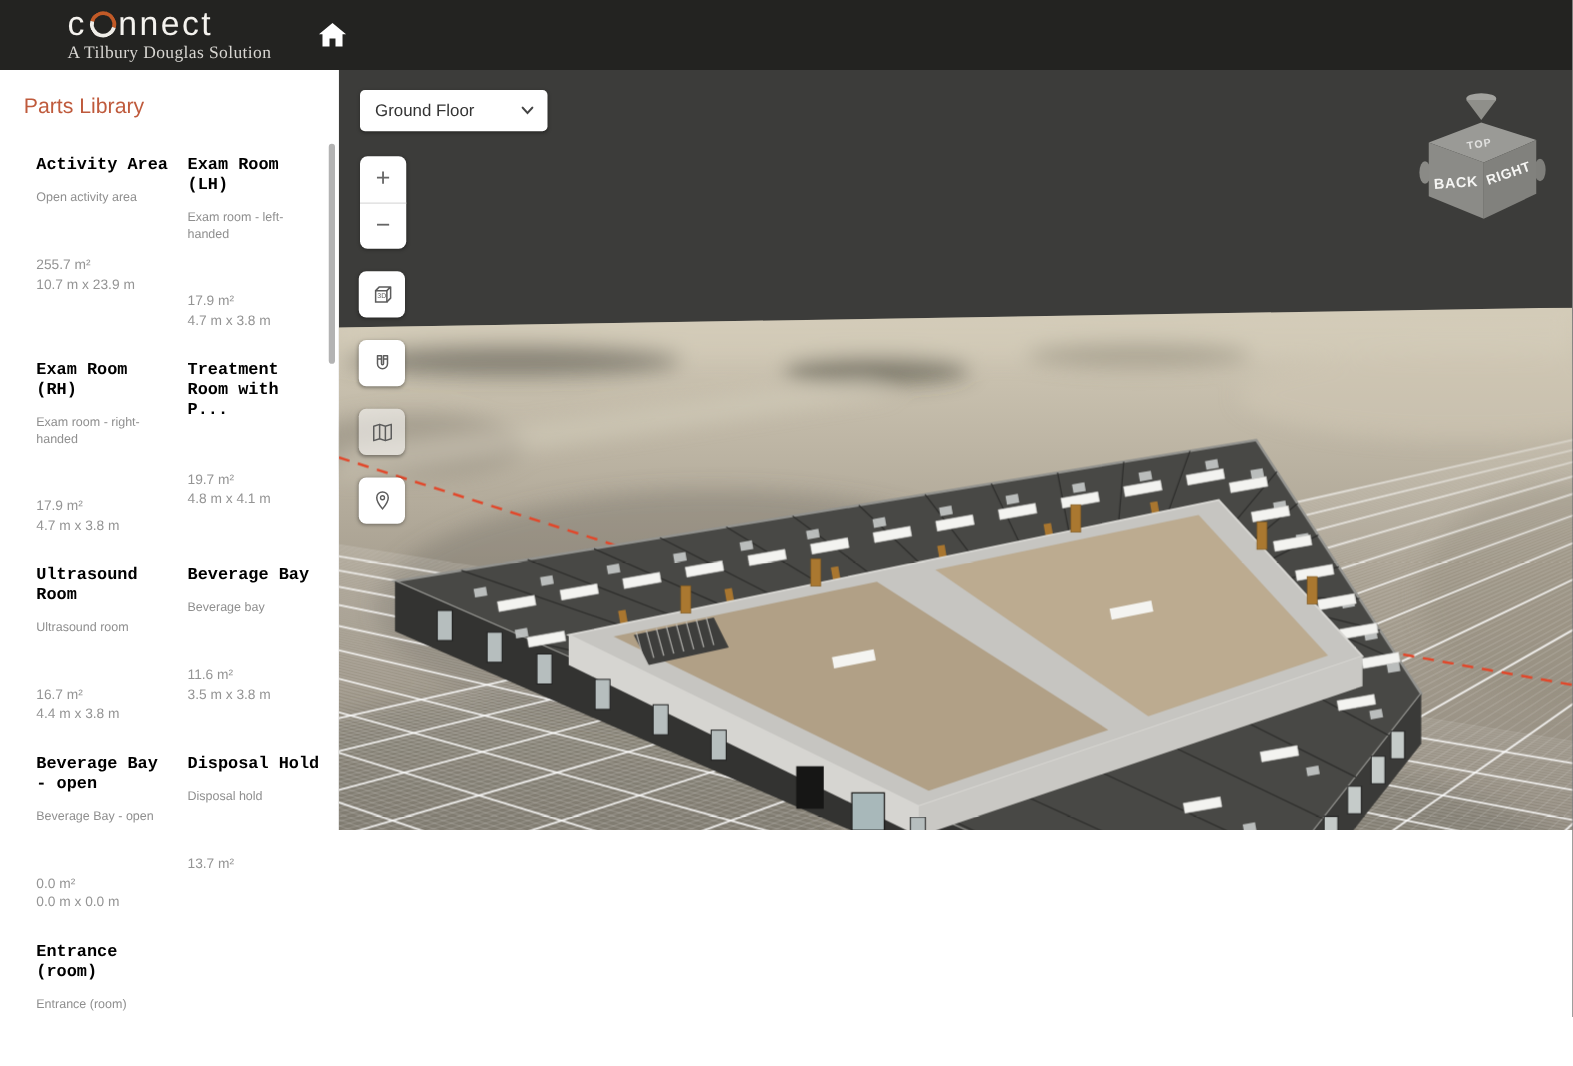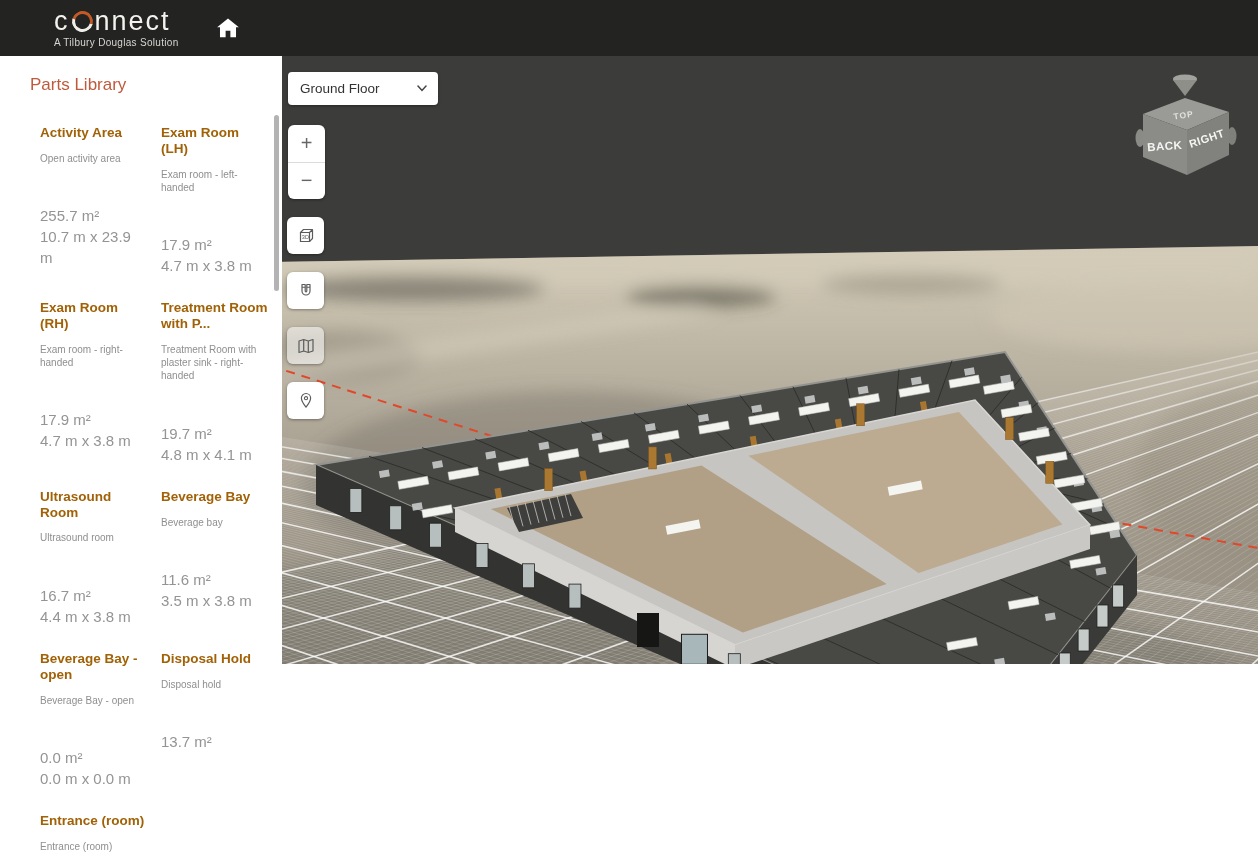--- a/index.html
+++ b/index.html
@@ -7,32 +7,32 @@
        font-family:"Liberation Sans",sans-serif;background:#ffffff;}
 
   
   .header{position:absolute;left:0;top:0;width:1258px;height:56px;background:#232321;z-index:30;
           display:flex;align-items:center;}
   .logo-wrap{margin-left:54px;display:flex;flex-direction:column;}
   .logo-text{color:#f4f2ee;font-size:27px;letter-spacing:2px;line-height:1;display:flex;align-items:center;}
   .logo-ring{display:inline-block;width:15px;height:15px;border-radius:50%;
              border:3px solid #efede8;border-top-color:#c25a27;border-right-color:#c25a27;
              transform:rotate(-30deg);margin:0 2px;}
-  .tagline{color:#d8d6d2;font-size:10px;letter-spacing:.3px;margin-top:2px;align-self:flex-end;}
+  .tagline{color:#d8d6d2;font-size:14px;letter-spacing:.3px;margin-top:2px;align-self:flex-end;font-family:Liberation Serif, serif;}
   .home-btn{margin-left:34px;width:30px;height:30px;display:flex;align-items:center;justify-content:center;cursor:pointer;}
 
   
-  .sidebar{position:absolute;left:16px;top:56px;width:266px;height:797px;background:#ffffff;z-index:20;}
+  .sidebar{position:absolute;left:5px;top:56px;width:266px;height:797px;background:#ffffff;z-index:20;}
   .sidebar-title{font-size:17px;color:#bf5a3c;padding:19px 0 0 14px;}
   .parts-grid{display:grid;grid-template-columns:1fr 1fr;column-gap:14px;row-gap:24px;
               padding:30px 14px 18px 24px;}
   .part-card{min-height:100px;cursor:pointer;}
-  .part-name{font-size:13.5px;font-weight:bold;color:#a16207;line-height:1.18;margin-bottom:11px;}
+  .part-name{font-size:13.5px;font-weight:bold;color:#000000;line-height:1.18;margin-bottom:11px;font-family:Liberation Mono, monospace;}
   .part-desc{font-size:10px;color:#8f8f8f;line-height:1.32;margin-bottom:13px;}
-  .part-meta{font-size:15px;color:#949494;line-height:1.4;margin-top:40px;}
+  .part-meta{font-size:11px;color:#949494;line-height:1.4;margin-top:40px;}
   .side-scrollbar{position:absolute;right:3px;top:59px;width:5px;height:176px;background:#b3b3b3;border-radius:3px;cursor:pointer;}
 
   
   .viewport{position:absolute;left:271px;top:56px;width:987px;height:608px;background:#3c3c3a;overflow:hidden;}
   #scene{position:absolute;left:0;top:0;}
 
   .floor-select{position:absolute;left:17px;top:16px;width:127px;height:33px;background:#fff;border-radius:4px;
                 display:flex;align-items:center;justify-content:space-between;padding:0 11px 0 12px;
                 font-size:13.5px;color:#333;box-shadow:0 1px 3px rgba(0,0,0,.35);cursor:pointer;}
   .zoom-ctl{position:absolute;left:17px;top:69px;width:37px;height:74px;background:#fff;border-radius:6px;
@@ -93,21 +93,20 @@
     <div class="part-meta">
       <div class="part-area">17.9 m²</div>
       <div class="part-dims">4.7 m x 3.8 m</div>
     </div>
   </div>
 
 
 
   <div class="part-card">
     <div class="part-name">Treatment Room with P...</div>
-    <div class="part-desc">Treatment Room with plaster sink - right-handed</div>
     <div class="part-meta">
       <div class="part-area">19.7 m²</div>
       <div class="part-dims">4.8 m x 4.1 m</div>
     </div>
   </div>
 
   <div class="part-card">
     <div class="part-name">Ultrasound Room</div>
     <div class="part-desc">Ultrasound room</div>
     <div class="part-meta">

